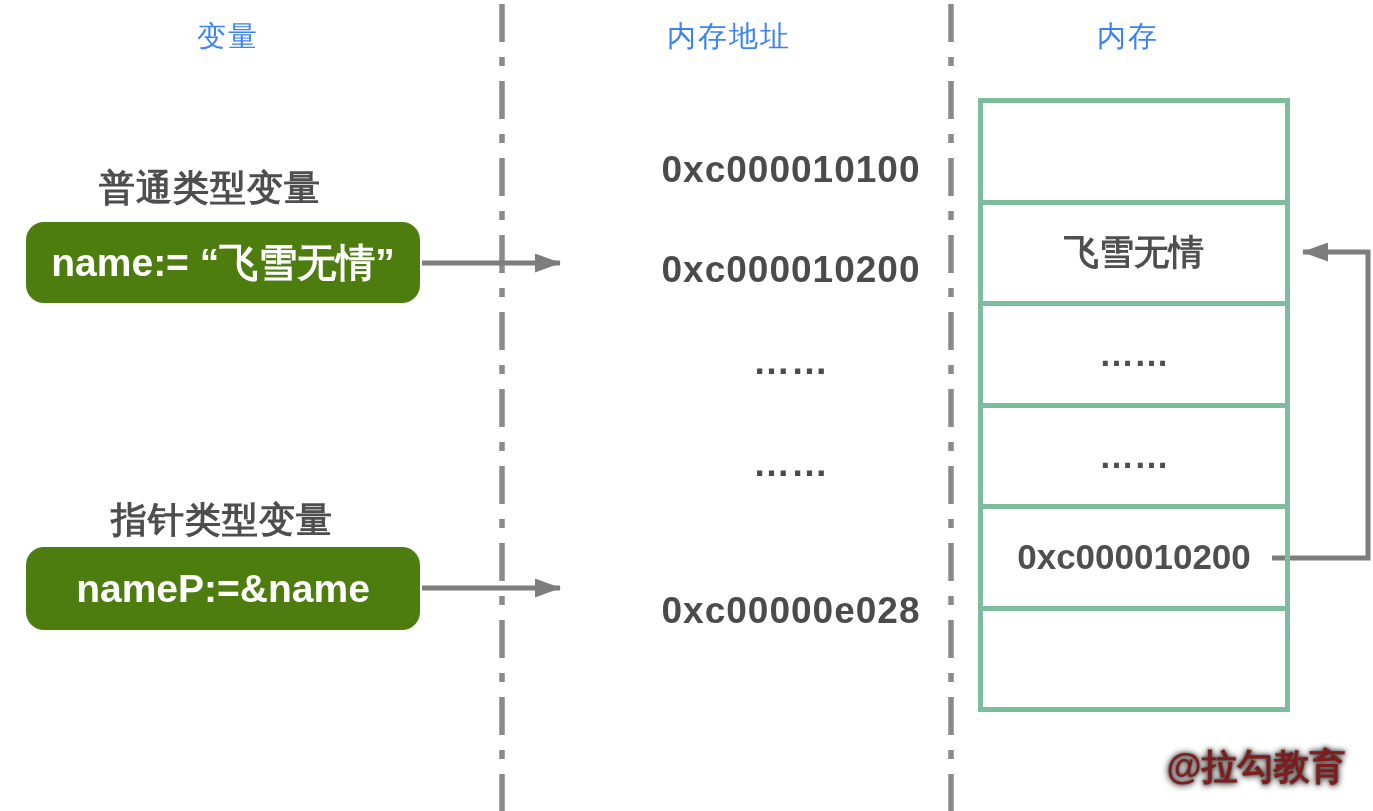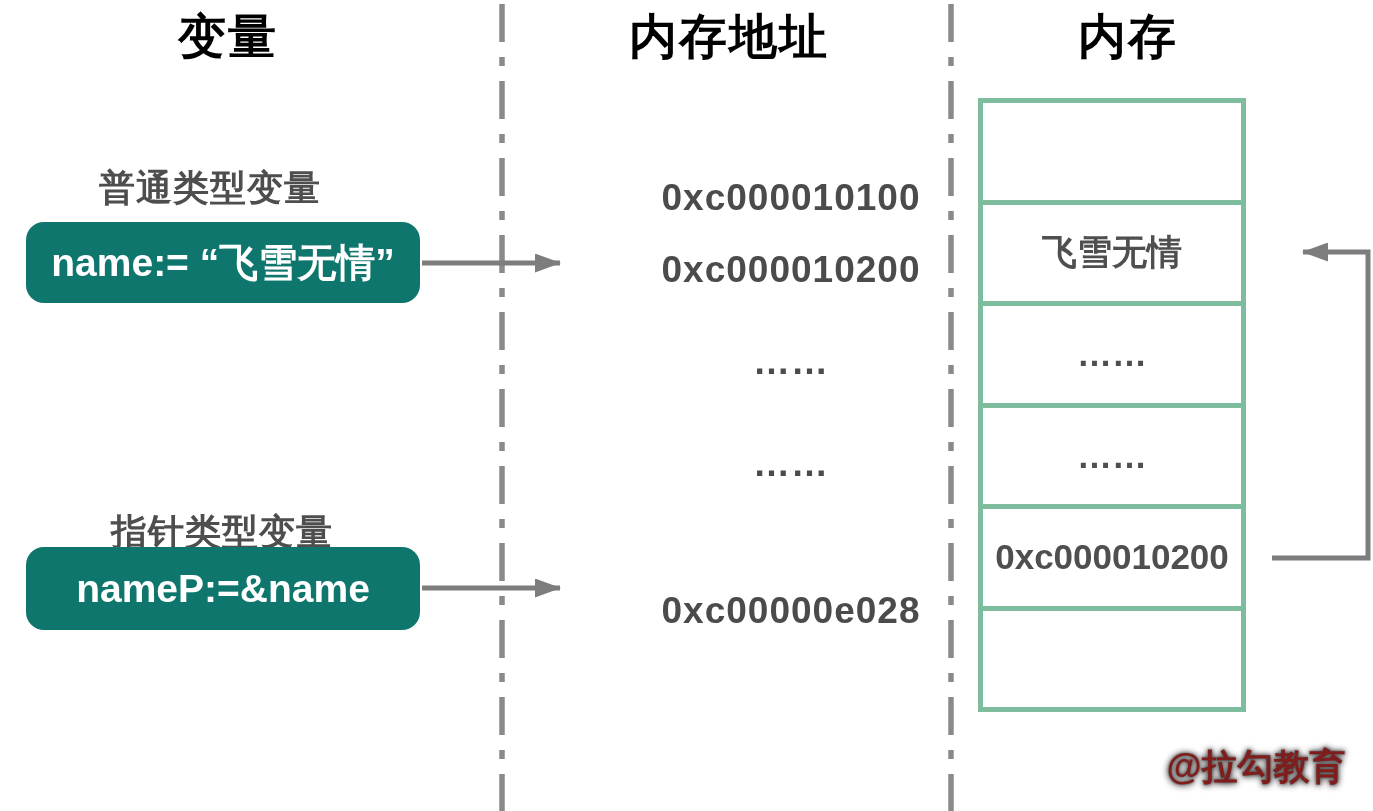--- a/index.html
+++ b/index.html
@@ -21,36 +21,36 @@
     width: 1373px; height: 811px;
     z-index: 1;
   }
   .txt {
     position: absolute;
     transform: translate(-50%, -50%);
     white-space: nowrap;
     z-index: 2;
   }
   .col-header {
-    font-size: 48px;
-    font-weight: 700;
-    color: #000000;
+    font-size: 29px;
+    font-weight: 400;
+    color: #3b82f6;
     letter-spacing: 2px;
   }
   .side-label {
     font-size: 36px;
     font-weight: 700;
     color: #4e4e4e;
     letter-spacing: 1px;
   }
   .var-box {
     position: absolute;
     left: 26px;
     width: 394px;
-    background: #0f766e;
+    background: #4d7c0f;
     border-radius: 18px;
     display: flex;
     align-items: center;
     justify-content: center;
     z-index: 2;
   }
   .var-box .box-text {
     color: #ffffff;
     font-size: 39px;
     font-weight: 700;
@@ -61,21 +61,21 @@
   .addr {
     font-size: 37px;
     font-weight: 600;
     color: #4b4b4b;
     letter-spacing: 1px;
   }
   .mem-table {
     position: absolute;
     left: 978px;
     top: 98px;
-    width: 268px;
+    width: 312px;
     height: 614px;
     border: 5px solid #7dbc9c;
     box-sizing: border-box;
     display: flex;
     flex-direction: column;
     z-index: 2;
     background: transparent;
   }
   .mem-cell {
     flex: 1;
@@ -129,27 +129,27 @@
   <div class="txt col-header" style="left:228px; top:37px;">变量</div>
   <div class="txt col-header" style="left:729px; top:37px;">内存地址</div>
   <div class="txt col-header" style="left:1128px; top:37px;">内存</div>
 
   <div class="txt side-label" style="left:210px; top:188px;">普通类型变量</div>
 
   <div class="var-box box-normal">
     <span class="box-text">name:= “飞雪无情”</span>
   </div>
 
-  <div class="txt side-label" style="left:222px; top:532px;">指针类型变量</div>
+  <div class="txt side-label" style="left:222px; top:520px;">指针类型变量</div>
 
   <div class="var-box box-pointer">
     <span class="box-text">nameP:=&amp;name</span>
   </div>
 
-  <div class="txt addr" style="left:791px; top:170px;margin-top:28px;">0xc000010100</div>
+  <div class="txt addr" style="left:791px; top:170px;">0xc000010100</div>
   <div class="txt addr" style="left:791px; top:270px;">0xc000010200</div>
   <div class="txt addr" style="left:791px; top:362px;">……</div>
   <div class="txt addr" style="left:791px; top:464px;">……</div>
   <div class="txt addr" style="left:791px; top:578px;margin-top:33px;">0xc00000e028</div>
 
   <div class="mem-table">
     <div class="mem-cell"></div>
     <div class="mem-cell">飞雪无情</div>
     <div class="mem-cell">……</div>
     <div class="mem-cell">……</div>

